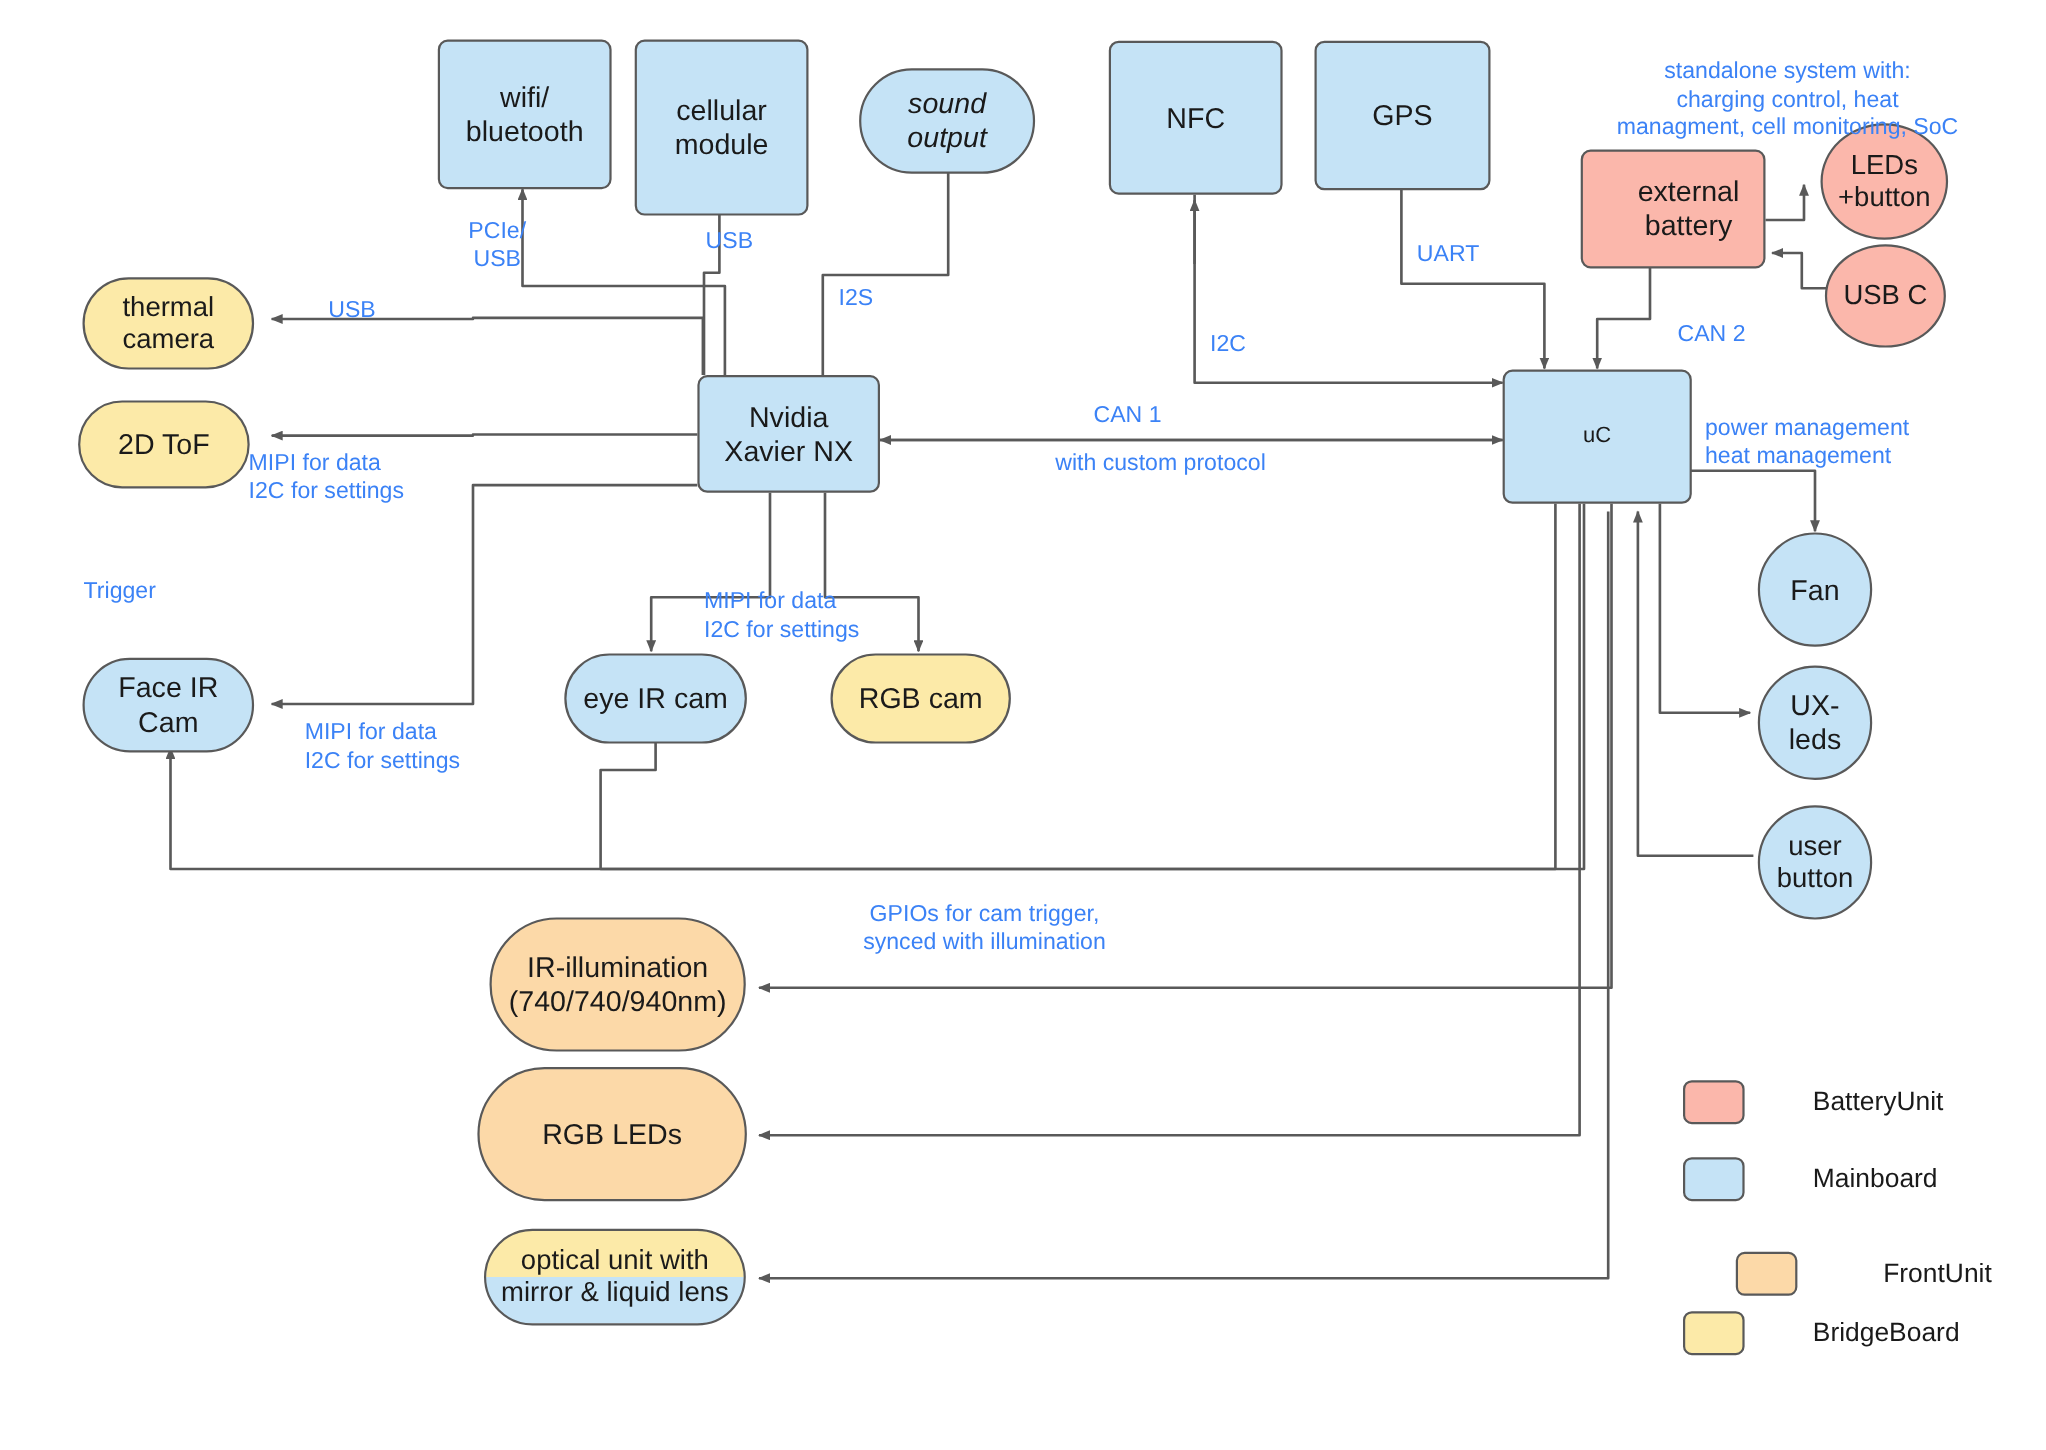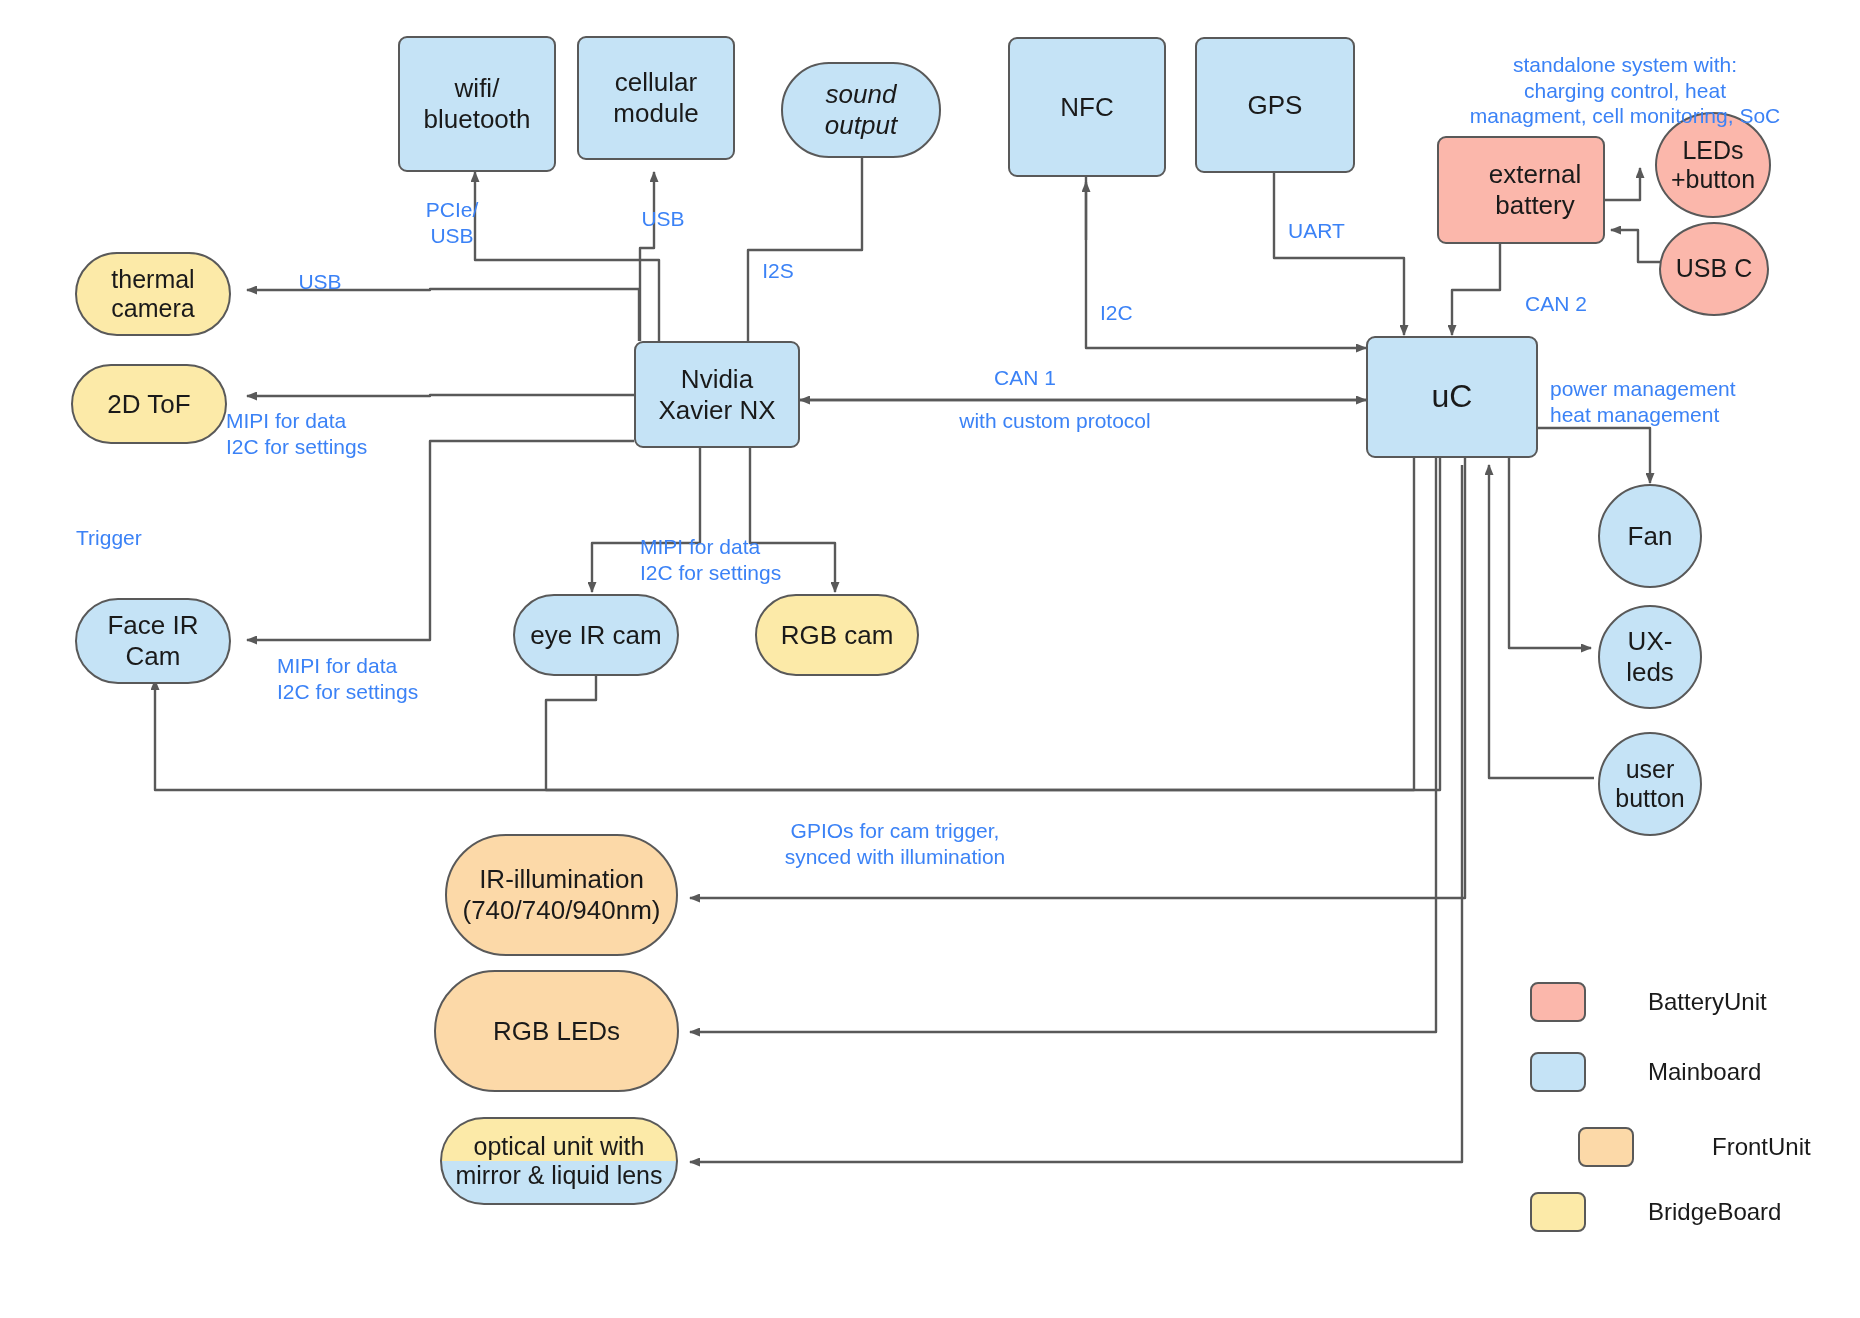--- a/index.html
+++ b/index.html
@@ -88,21 +88,21 @@
 
       <path d="M 1462,465 L 1462,1162 L 690,1162" marker-end="url(#ah)"></path>
     </g>
   </svg>
 
   <div class="node rect mainboard" style="left:398px;top:36px;width:158px;height:136px;font-size:26px;">
     <span style="white-space:pre-line;">wifi/
 bluetooth</span>
   </div>
 
-  <div class="node rect mainboard" style="left:577px;top:36px;width:158px;height:124px;font-size:26px;">
+  <div class="node rect mainboard" style="left:577px;top:36px;width:158px;height:160px;font-size:26px;">
     <span style="white-space:pre-line;">cellular
 module</span>
   </div>
 
   <div class="node round mainboard" style="left:781px;top:62px;width:160px;height:96px;font-size:26px;">
     <span style="white-space:pre-line;font-style:italic;">sound
 output</span>
   </div>
 
   <div class="node rect mainboard" style="left:1008px;top:37px;width:158px;height:140px;font-size:26px;">
@@ -147,21 +147,21 @@
   </div>
 
   <div class="node round mainboard" style="left:513px;top:594px;width:166px;height:82px;font-size:26px;">
     <span>eye IR cam</span>
   </div>
 
   <div class="node round bridgeboard" style="left:755px;top:594px;width:164px;height:82px;font-size:26px;">
     <span>RGB cam</span>
   </div>
 
-  <div class="node rect mainboard" style="left:1366px;top:336px;width:172px;height:122px;font-size:32px;">
+  <div class="node rect mainboard" style="left:1366px;top:336px;width:172px;height:122px;font-size:20px;">
     <span>uC</span>
   </div>
 
   <div class="node circle mainboard" style="left:1598px;top:484px;width:104px;height:104px;font-size:26px;">
     <span>Fan</span>
   </div>
 
   <div class="node circle mainboard" style="left:1598px;top:605px;width:104px;height:104px;font-size:26px;">
     <span>UX-leds</span>
   </div>
@@ -227,21 +227,21 @@
 
   <div class="legend" style="left:1530px;top:982px;width:320px;height:260px;">
     <div class="legend-row" style="left:0;top:0;">
       <div class="swatch" style="background:#fbb7ab;"></div>
       <div class="legend-text">BatteryUnit</div>
     </div>
     <div class="legend-row" style="left:0;top:70px;text-align:right;">
       <div class="swatch" style="background:#c5e3f6;"></div>
       <div class="legend-text">Mainboard</div>
     </div>
-    <div class="legend-row" style="left:0;top:145px;padding-left:48px;">
+    <div class="legend-row" style="left:0;top:156px;padding-left:48px;">
       <div class="swatch" style="background:#fcd9a8;"></div>
       <div class="legend-text" style="margin-left:78px;">FrontUnit</div>
     </div>
     <div class="legend-row" style="left:0;top:210px;">
       <div class="swatch" style="background:#fceaa8;"></div>
       <div class="legend-text">BridgeBoard</div>
     </div>
   </div>
 
 </div>

